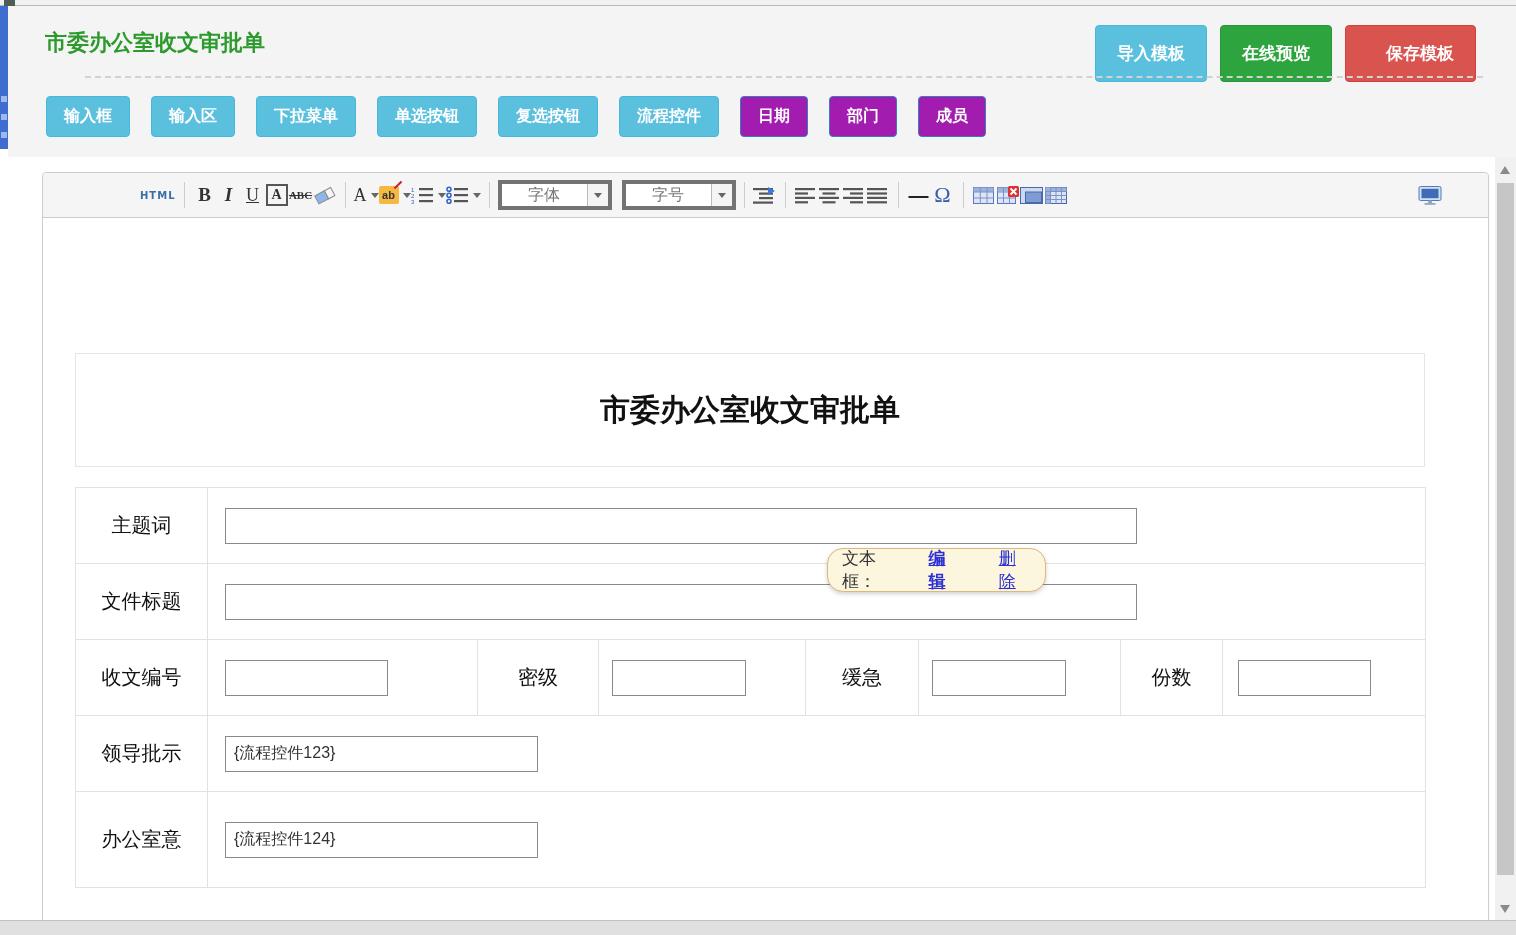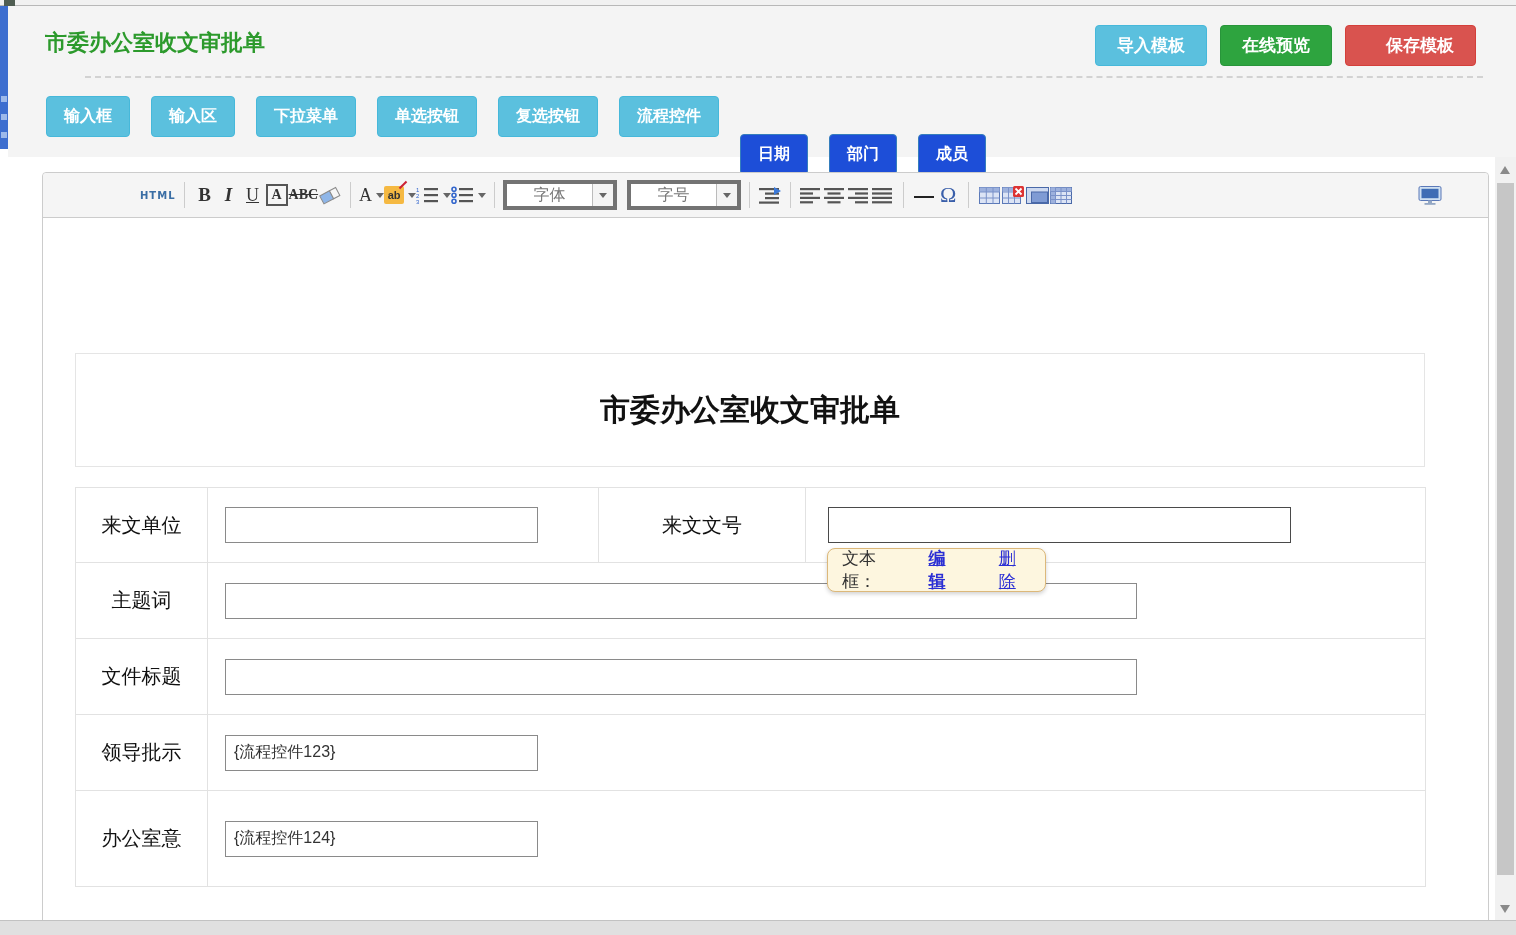--- a/index.html
+++ b/index.html
@@ -15,46 +15,46 @@
   .left-strip i { position:absolute; left:1px; width:6px; height:6px; background:#9db9ea; display:block; }
 
   
   .header { position:absolute; left:8px; top:6px; width:1508px; height:151px; background:#f4f4f4; }
   .header-title { position:absolute; left:37px; top:22px; font-family:"Liberation Serif", serif;
                   font-weight:bold; font-size:22px; color:#2c9a2c; }
   .header-actions { position:absolute; right:40px; top:19px; display:flex; gap:13px; }
   .btn { display:inline-flex; align-items:center; justify-content:center;
          font-family:"Liberation Serif", serif; font-weight:bold; color:#fff;
          border-radius:4px; cursor:pointer; border:1px solid transparent; }
-  .btn-lg { height:41px; padding:0 21px; font-size:17px; }
+  .btn-lg { height:57px; padding:0 21px; font-size:17px; }
   .btn-md { height:41px; padding:0 17px; font-size:16px; }
   .btn-info    { background:#5bc0de; border-color:#46b8da; }
   .btn-success { background:#2ea43f; border-color:#28953a; }
   .btn-danger  { background:#d9534f; border-color:#d43f3a;padding-left:40px; }
-  .btn-primary { background:#1d4ed8; border-color:#357ebd;margin-top:38px; }
+  .btn-primary { background:#a21caf; border-color:#357ebd; }
   .dashed-line { position:absolute; left:77px; top:70px; width:1398px; height:0;
                  border-top:2px dashed #d2d2d2; }
   .widget-row { position:absolute; left:38px; top:90px; display:flex; gap:21px; }
 
   
   .editor-panel { position:absolute; left:42px; top:172px; width:1447px; height:763px;
                   border:1px solid #ccc; border-radius:4px 4px 0 0; background:#fff; }
   .toolbar { display:flex; align-items:center; height:45px; background:#f5f5f5;
              border-bottom:1px solid #ccc; border-radius:4px 4px 0 0; padding-left:97px; }
   .titem { display:inline-flex; align-items:center; justify-content:center; height:30px;
            min-width:24px; cursor:pointer; color:#333; }
   .tsep { width:1px; height:26px; background:#ccc; margin:0 8px; }
   .t-html { font-family:"DejaVu Sans", sans-serif; font-size:10px; font-weight:bold;
             color:#3a6ea5; letter-spacing:1px; }
   .t-b { font-family:"Liberation Serif", serif; font-weight:bold; font-size:19px; }
   .t-i { font-family:"Liberation Serif", serif; font-style:italic; font-size:19px; font-weight:bold; }
   .t-u { font-family:"Liberation Serif", serif; font-size:18px; text-decoration:underline; }
   .t-abox { width:22px; height:22px; border:2px solid #555; display:inline-flex; align-items:center;
             justify-content:center; font-family:"Liberation Serif", serif; font-weight:bold; font-size:14px; }
-  .t-abc { font-family:"Liberation Serif", serif; font-weight:bold; font-size:14px; text-decoration:line-through; }
+  .t-abc { font-family:"Liberation Serif", serif; font-weight:bold; font-size:11px; text-decoration:line-through; }
   .t-a  { font-family:"Liberation Serif", serif; font-size:18px; }
   .t-hr { font-size:20px; font-weight:bold; color:#222; }
   .t-omega { font-family:"Liberation Serif", serif; font-size:22px; color:#3a5faa; }
   .caret { width:0; height:0; border-left:4px solid transparent; border-right:4px solid transparent;
            border-top:5px solid #666; display:inline-block; margin-left:4px; }
   .t-hilite-box { width:20px; height:18px; background:#f5b942; border-radius:2px; color:#333;
                   font-size:11px; font-weight:bold; display:inline-flex; align-items:center;
                   justify-content:center; position:relative; }
   .t-hilite-box::after { content:""; position:absolute; right:-4px; top:-2px; width:10px; height:2px;
                   background:#c23; transform:rotate(-45deg); }
@@ -77,21 +77,21 @@
   .r1 { height:75px; } .rr { height:76px; } .rlast { height:96px; }
   .inp { display:block; height:36px; border:1px solid #8a8a8a; background:#fff;
          font-size:16px; color:#333; padding:0 8px; font-family:"Liberation Sans", sans-serif; }
   .inp-dark { border:1px solid #4a4a4a; }
   .w313{width:313px;} .w463{width:463px;} .w912{width:912px;}
   .w163{width:163px;} .w134{width:134px;} .w133{width:133px;}
   .ml17{margin-left:17px;} .ml22{margin-left:22px;} .ml13{margin-left:13px;} .ml15{margin-left:15px;}
 
   
   .tooltip { position:absolute; left:827px; top:548px; width:219px; height:44px; z-index:30;
-             background:#fdf6df; border:1px solid #dcb87a; border-radius:8px;
+             background:#fdf6df; border:1px solid #dcb87a; border-radius:16px;
              box-shadow:0 2px 4px rgba(0,0,0,0.18); display:flex; align-items:center;
              padding:0 14px; font-family:"Liberation Serif", serif; font-size:17px; color:#333; }
   .tooltip a { color:#2b2fd4; text-decoration:underline; font-family:"Liberation Serif", serif; }
   .tooltip .lnk-edit { margin-left:22px;font-weight:bold; }
   .tooltip .lnk-del { margin-left:38px; }
 
   
   .scrollbar { position:absolute; right:0; top:157px; width:21px; height:778px; background:#f1f1f1; }
   .sb-up, .sb-down { position:absolute; left:5px; width:0; height:0; }
   .sb-up { top:9px; border-left:5px solid transparent; border-right:5px solid transparent;
@@ -300,43 +300,51 @@
       <col style="width:132px">
         <col style="width:270px">
         <col style="width:121px">
         <col style="width:207px">
       <col style="width:113px">
         <col style="width:202px">
         <col style="width:102px">
         <col style="width:203px">
     </colgroup>
     <tbody>
-        <tr class="r1">
-      <td class="lbl">来文单位</td>
-      <td colspan="2">
-            <input class="inp w313 ml17" style="">
-          </td>
-      <td class="lbl">来文文号</td>
-      <td colspan="4">
-            <input class="inp inp-dark w463 ml22" style="">
-          </td>
-    </tr>
     <tr class="rr">
       <td class="lbl">主题词</td>
       <td colspan="7">
             <input class="inp w912 ml17" style="">
           </td>
     </tr>
     <tr class="rr">
       <td class="lbl">文件标题</td>
       <td colspan="7">
             <input class="inp w912 ml17" style="">
           </td>
     </tr>
     <tr class="rr">
+      <td class="lbl">收文编号</td>
+      <td>
+            <input class="inp w163 ml17" style="">
+          </td>
+      <td class="lbl">密级</td>
+      <td>
+            <input class="inp w134 ml13" style="">
+          </td>
+      <td class="lbl">缓急</td>
+      <td>
+            <input class="inp w134 ml13" style="">
+          </td>
+      <td class="lbl">份数</td>
+      <td>
+            <input class="inp w133 ml15" style="">
+          </td>
+    </tr>
+    <tr class="rr">
       <td class="lbl">领导批示</td>
       <td colspan="7">
             <input class="inp w313 ml17" value="{流程控件123}" style="">
           </td>
     </tr>
     <tr class="rlast">
       <td class="lbl">办公室意</td>
       <td colspan="7">
             <input class="inp w313 ml17" value="{流程控件124}" style="">
           </td>

